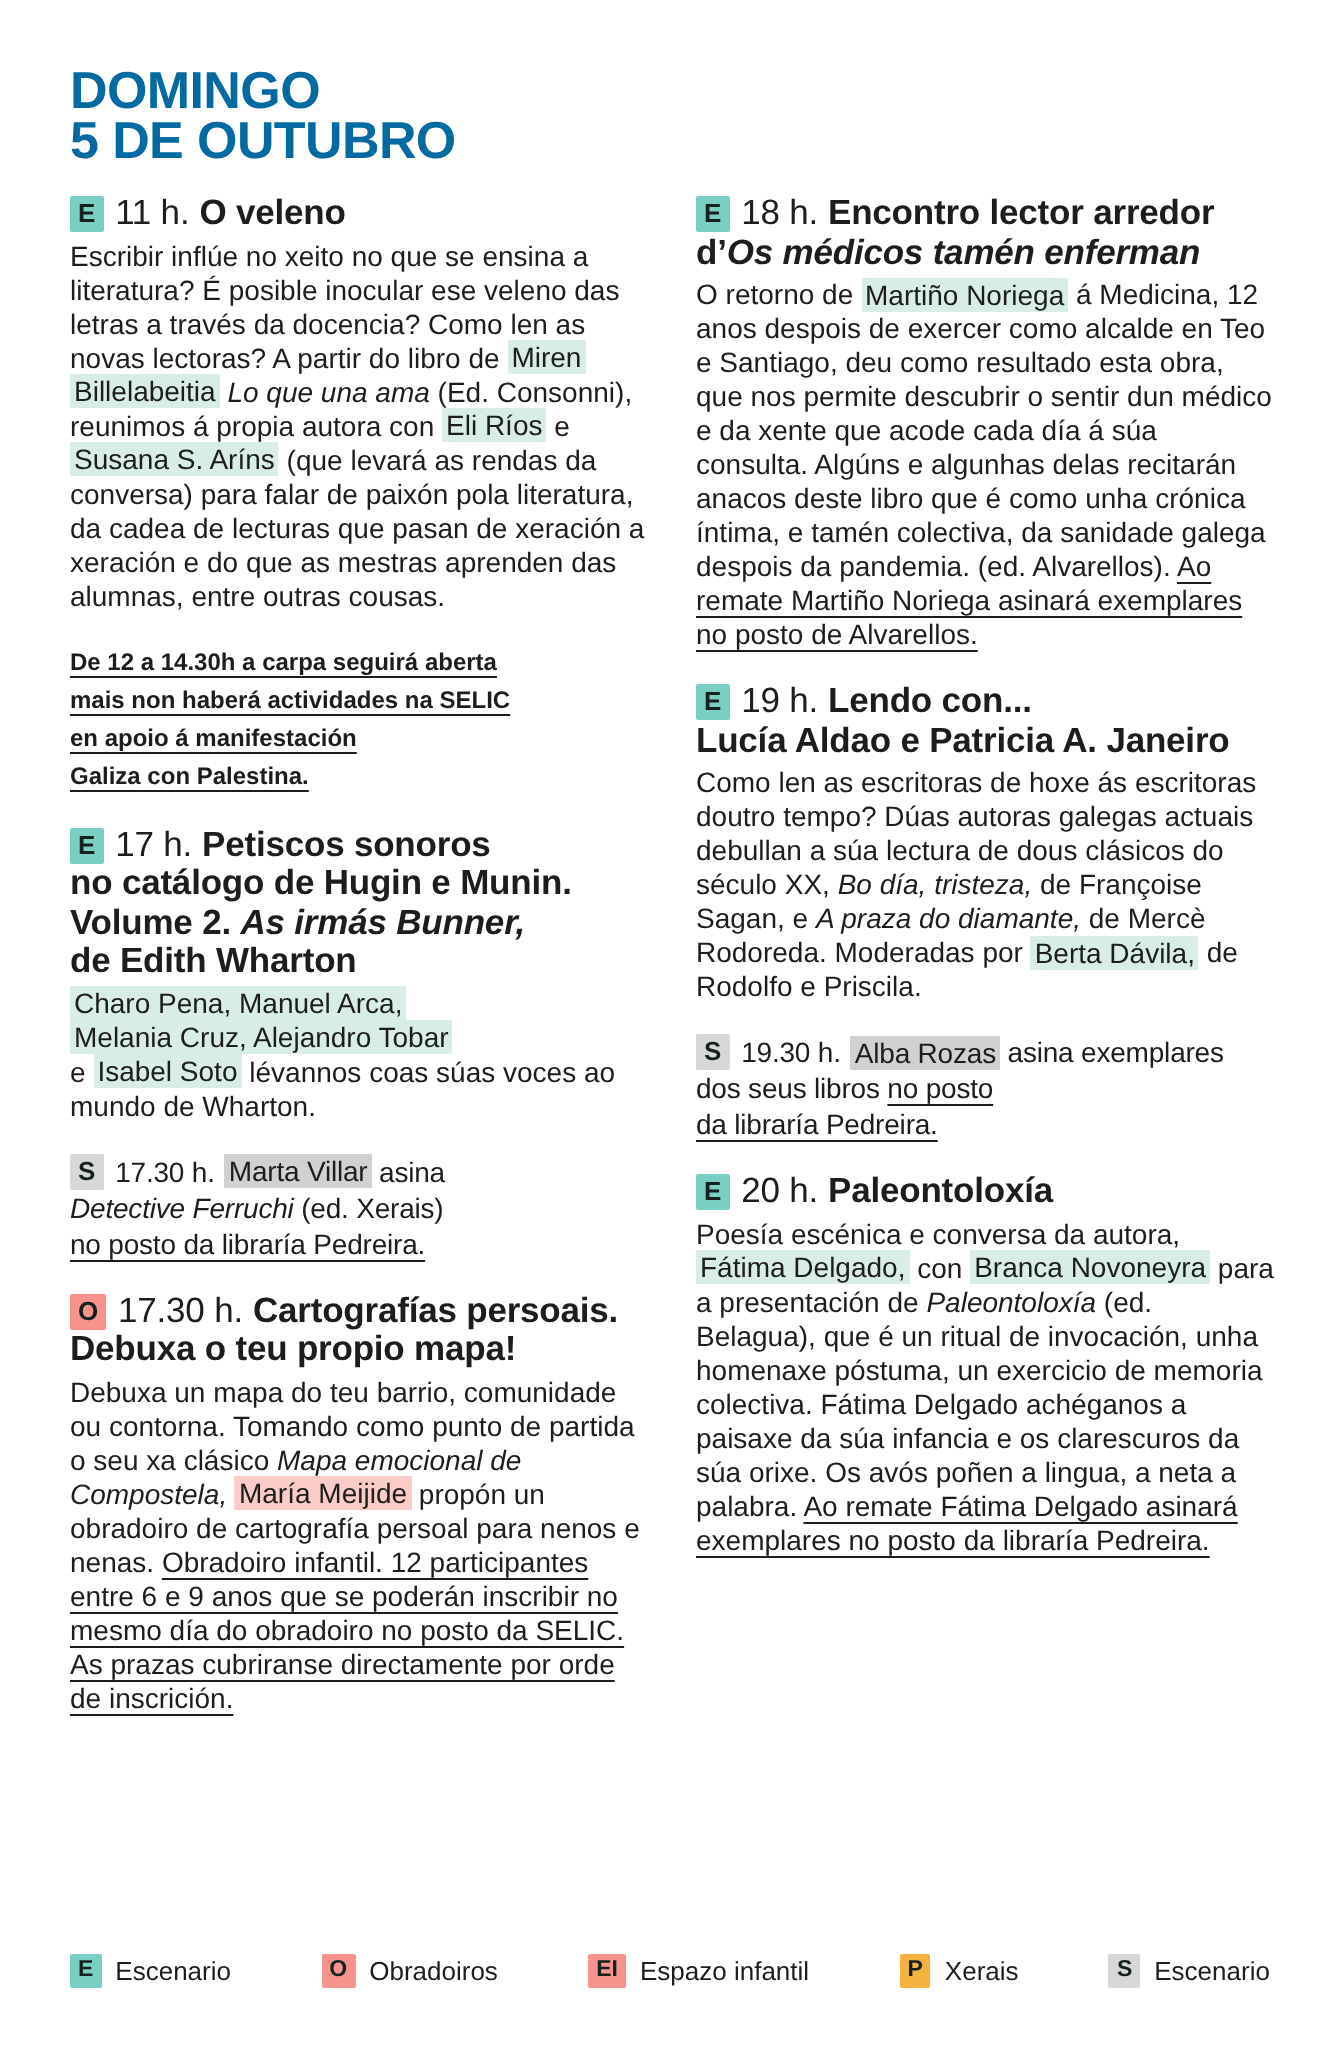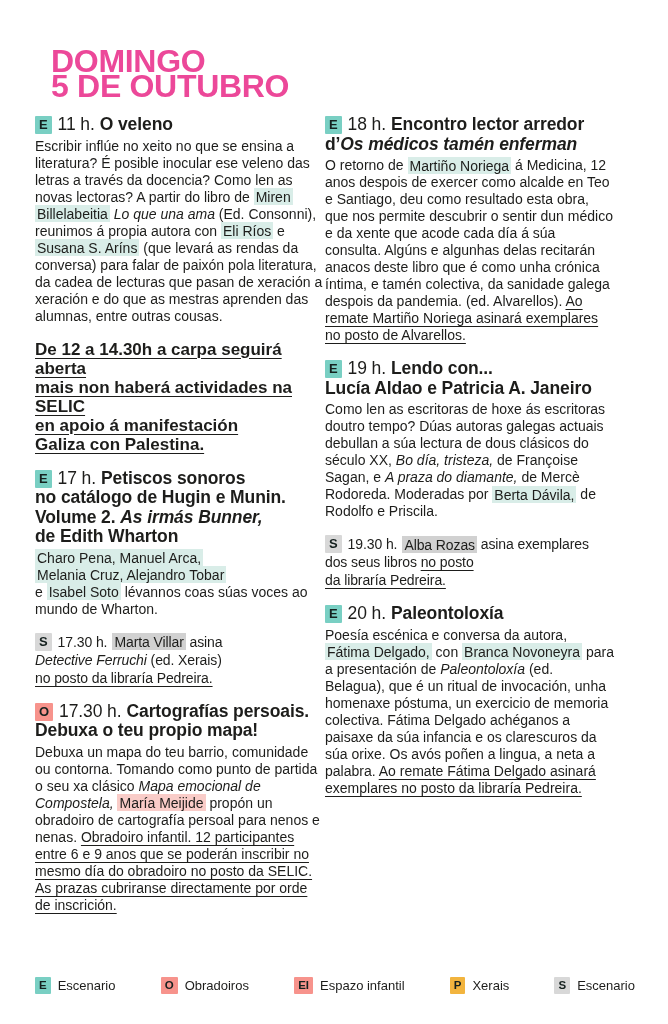--- a/index.html
+++ b/index.html
@@ -4,33 +4,33 @@
 <style>
   * { box-sizing: border-box; }
   html, body { margin: 0; padding: 0; }
   body {
     width: 668px; height: 1024px; position: relative; overflow: hidden;
     background: #ffffff; color: var(--ink, #1d1d1b);
     font-family: "Liberation Sans", "DejaVu Sans", sans-serif;
   }
   .page { padding: 33px 35px 0 35px; }
   .title {
-    font-size: 32px; line-height: 25px; font-weight: bold;
-    letter-spacing: -0.3px; margin: 16px; white-space: pre-line; color: #ec4899;
+    font-size: 26px; line-height: 25px; font-weight: bold;
+    letter-spacing: -0.3px; margin: 0; white-space: pre-line; color: #0369a1;
   }
-  .columns { display: flex; margin-top: 14px; }
+  .columns { display: flex; gap: 23px; margin-top: 14px; }
   .col { width: 290px; flex: 0 0 290px; }
   .event { margin-bottom: 15px; }
   .event-heading {
     font-size: 17.5px; line-height: 19.5px; font-weight: normal;
     margin: 0 0 3px 0; letter-spacing: -0.1px;
   }
   .event-heading.small { font-size: 14px; line-height: 18px; margin: 0; }
   .event-body { font-size: 14px; line-height: 17px; margin: 2px 0 0 0; }
-  .kind-notice .event-body { font-size: 17px; line-height: 19px; }
+  .kind-notice .event-body { font-size: 12px; line-height: 19px; }
   .seg-b { font-weight: bold; }
   .seg-i { font-style: italic; text-align: right; }
   .seg-u {
     text-decoration: underline;
     text-decoration-thickness: 1.4px;
     text-underline-offset: 3px;
   }
   .seg-hl {
     padding: 0.5px 2px;
     box-decoration-break: clone; -webkit-box-decoration-break: clone;

